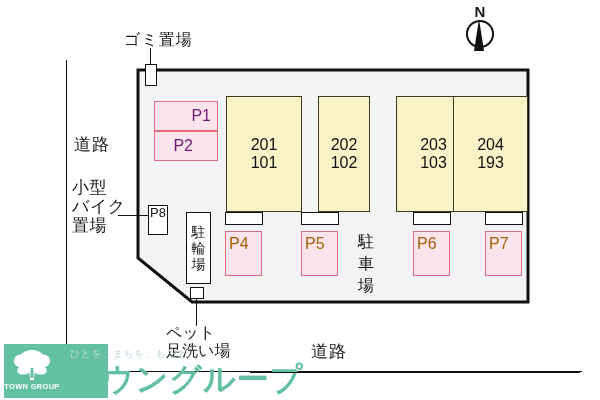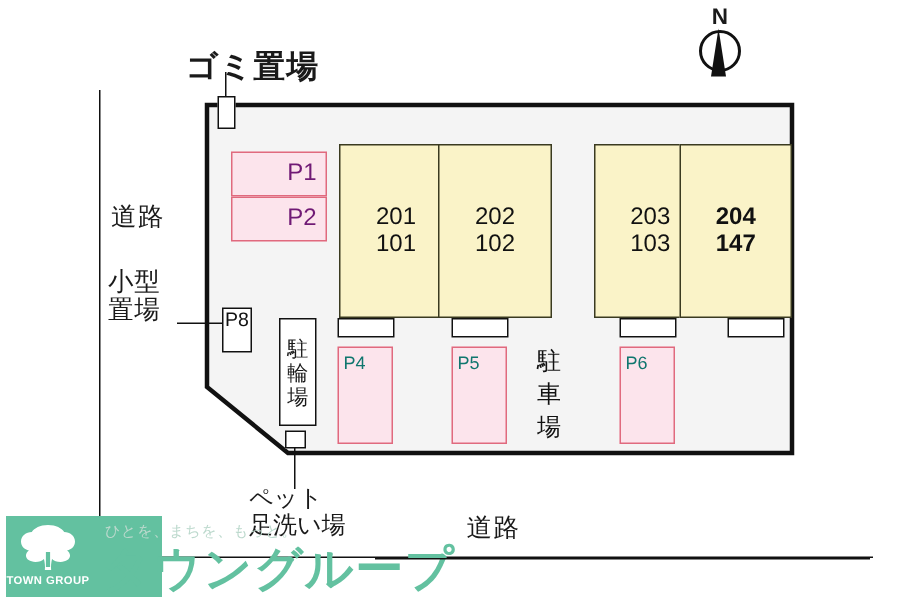--- a/index.html
+++ b/index.html
@@ -37,42 +37,42 @@
   .site-shape{
     position:absolute;left:0;top:0;width:394px;height:236px;
   }
 
   
   .gomi-box{
     left:145px;top:64px;width:12px;height:22px;
     background:#fff;border:1.6px solid #111;box-sizing:border-box;
   }
   .gomi-lead{left:150px;top:48px;width:0;height:18px;border-left:1.4px solid #111;}
-  .gomi-label{left:124px;top:30px;font-size:21px;font-weight:700;letter-spacing:1px;white-space:nowrap;}
+  .gomi-label{left:124px;top:30px;font-size:16px;font-weight:400;letter-spacing:1px;white-space:nowrap;}
 
   
   .lbl-road-left{left:74px;top:133px;font-size:17px;letter-spacing:1px;white-space:nowrap;}
   .lbl-bike{left:72px;top:178px;font-size:17px;line-height:19px;letter-spacing:0.5px;text-align:left;white-space:nowrap;}
   .bike-lead{left:118px;top:215px;width:34px;height:0;border-top:1.4px solid #111;}
   .lbl-road-bottom{left:311px;top:340px;font-size:17px;letter-spacing:1px;white-space:nowrap;}
 
   
   .stall{
     background:#fce4ec;border:1.5px solid #e06a7e;box-sizing:border-box;
     display:flex;align-items:center;justify-content:center;
     font-size:16px;font-weight:500;color:#701a75;
   }
   .stall-p1{left:154px;top:101px;width:64px;height:30px;justify-content:flex-end;padding-right:6px;}
-  .stall-p2{left:154px;top:131px;width:64px;height:30px;justify-content:flex-end;padding-right:6px;}
+  .stall-p2{left:154px;top:131px;width:64px;height:30px;justify-content:flex-end;padding-right:24px;}
   .stall-p3{left:154px;top:161px;width:64px;height:30px;justify-content:flex-end;padding-right:6px;}
 
   .stall-v{
     background:#fce4ec;border:1.5px solid #e06a7e;box-sizing:border-box;
-    width:37px;height:65px;
-    font-size:12px;font-weight:500;color:#0f766e;
+    width:37px;height:45px;
+    font-size:16px;font-weight:500;color:#a16207;
   }
   .stall-v span{position:absolute;left:3px;top:3px;}
   .stall-p4{left:225px;top:231px;}
   .stall-p5{left:301px;top:231px;}
   .stall-p6{left:413px;top:231px;}
   .stall-p7{left:485px;top:231px;}
 
   
   .stall-p8{
     left:148px;top:205px;width:20px;height:30px;
@@ -97,23 +97,23 @@
   .pet-lead{left:196px;top:298px;width:0;height:28px;border-left:1.4px solid #111;}
   .pet-label{left:166px;top:324px;font-size:16px;line-height:18px;white-space:nowrap;text-align:left;}
 
   
   .unit{
     background:#faf3c8;border:1.5px solid #3a3a20;box-sizing:border-box;
     display:flex;align-items:center;justify-content:center;
     font-size:16px;line-height:18px;text-align:center;color:#111;
   }
   .unit-1{left:226px;top:96px;width:76px;height:116px;}
-  .unit-2{left:292px;top:96px;width:76px;height:116px;}
+  .unit-2{left:318px;top:96px;width:52px;height:116px;}
   .unit-3{left:396px;top:96px;width:75px;height:116px;}
-  .unit-4{left:453px;top:96px;width:75px;height:116px;font-weight:bold;}
+  .unit-4{left:453px;top:96px;width:75px;height:116px;}
 
   
   .porch{background:#ffffff;border:1.5px solid #111;box-sizing:border-box;height:13px;width:38px;}
   .porch-1{left:225px;top:212px;}
   .porch-2{left:301px;top:212px;}
   .porch-3{left:413px;top:212px;}
   .porch-4{left:485px;top:212px;}
 
   
   .chusha{
@@ -162,20 +162,21 @@
   </div>
 
   <div class="abs gomi-lead"></div>
   <div class="abs gomi-box"></div>
   <div class="abs gomi-label">ゴミ置場</div>
 
   <div class="abs lbl-road-left">道路</div>
 
   <div class="abs lbl-bike">
     <div>小型</div>
+    <div>バイク</div>
     <div>置場</div>
   </div>
   <div class="abs bike-lead"></div>
 
   <div class="abs stall stall-p1">P1</div>
   <div class="abs stall stall-p2">P2</div>
 
   <div class="abs stall-p8">
     <span>P8</span>
   </div>
@@ -200,37 +201,40 @@
   </div>
   <div class="abs unit unit-3">
     <div>
       <div>203</div>
       <div>103</div>
     </div>
   </div>
   <div class="abs unit unit-4">
     <div>
       <div>204</div>
-      <div>147</div>
+      <div>193</div>
     </div>
   </div>
 
   <div class="abs porch porch-1"></div>
   <div class="abs porch porch-2"></div>
   <div class="abs porch porch-3"></div>
   <div class="abs porch porch-4"></div>
 
   <div class="abs stall-v stall-p4">
     <span>P4</span>
   </div>
   <div class="abs stall-v stall-p5">
     <span>P5</span>
   </div>
   <div class="abs stall-v stall-p6">
     <span>P6</span>
+  </div>
+  <div class="abs stall-v stall-p7">
+    <span>P7</span>
   </div>
 
   <div class="abs chusha">
     <div>駐</div>
     <div>車</div>
     <div>場</div>
   </div>
 
   <div class="abs pet-box"></div>
   <div class="abs pet-lead"></div>

